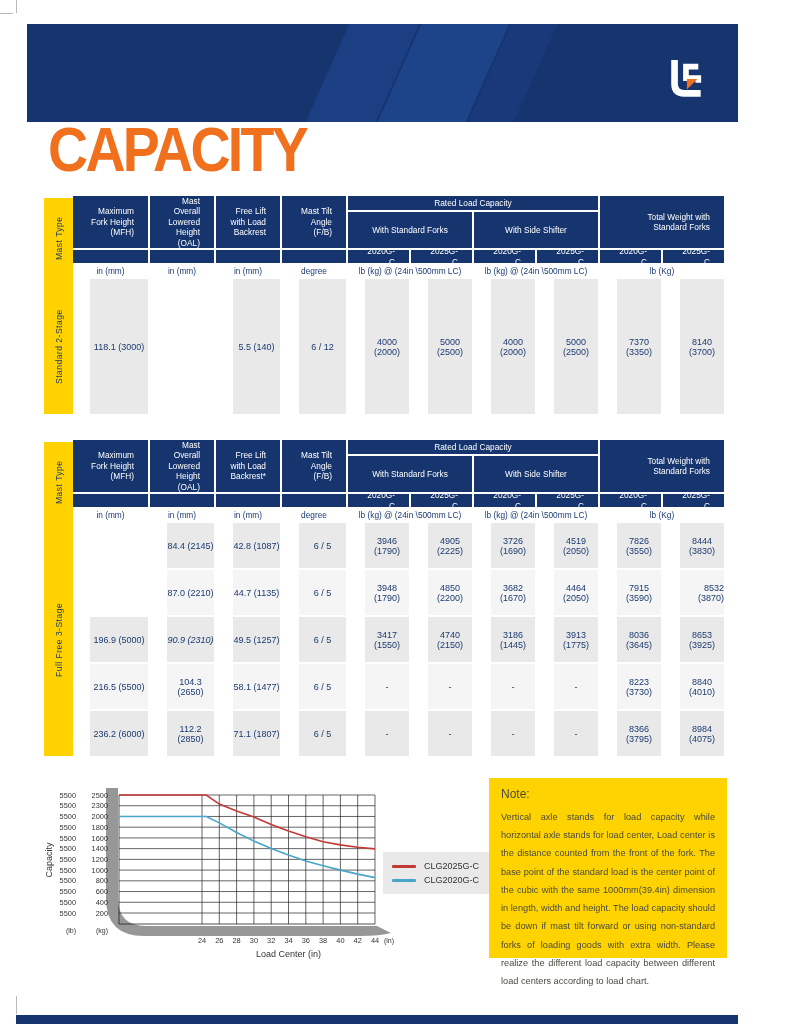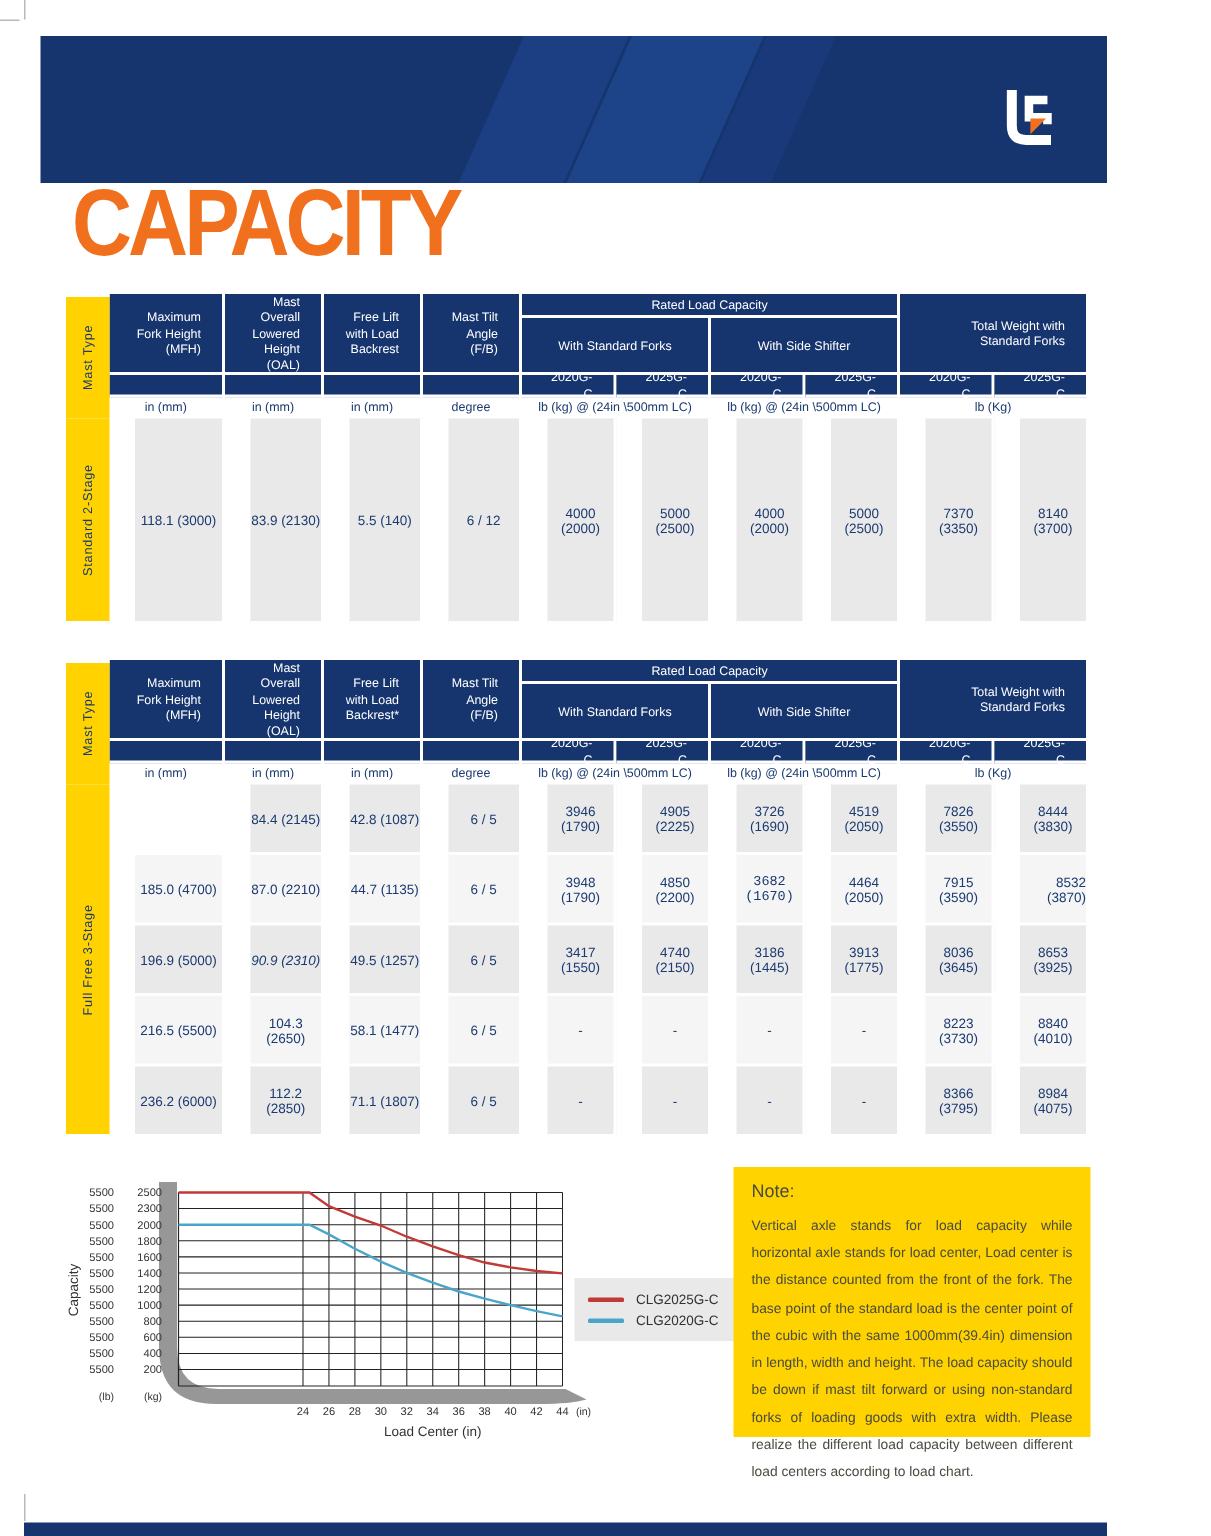--- a/index.html
+++ b/index.html
@@ -106,21 +106,20 @@
     <div class="hcell" style="grid-column:11;grid-row:3;">2025G-C</div>
     <div class="ucell" style="grid-column:2;grid-row:4;">in (mm)</div>
     <div class="ucell" style="grid-column:3;grid-row:4;">in (mm)</div>
     <div class="ucell" style="grid-column:4;grid-row:4;">in (mm)</div>
     <div class="ucell" style="grid-column:5;grid-row:4;">degree</div>
     <div class="ucell" style="grid-column:6/8;grid-row:4;">lb (kg) @ (24in \500mm LC)</div>
     <div class="ucell" style="grid-column:8/10;grid-row:4;">lb (kg) @ (24in \500mm LC)</div>
     <div class="ucell" style="grid-column:10/12;grid-row:4;">lb (Kg)</div>
     <div class="vlab vlab-d">Standard  2-Stage</div>
   <div class="dcell" style="grid-area: 5 / 2;">118.1 (3000)</div>
-      <div class="dcell" style="grid-area: 5 / 3;">83.9 (2130)</div>
       <div class="dcell" style="grid-area: 5 / 4;">5.5 (140)</div>
       <div class="dcell" style="grid-area: 5 / 5;">6 / 12</div>
       <div class="dcell" style="grid-area: 5 / 6;">4000 (2000)</div>
       <div class="dcell" style="grid-area: 5 / 7;">5000 (2500)</div>
       <div class="dcell" style="grid-area: 5 / 8;">4000 (2000)</div>
       <div class="dcell" style="grid-area: 5 / 9;">5000 (2500)</div>
       <div class="dcell" style="grid-area: 5 / 10;">7370 (3350)</div>
       <div class="dcell" style="grid-area: 5 / 11;">8140 (3700)</div>
     </div>
 
@@ -154,27 +153,26 @@
     <div class="vlab vlab-d">Full  Free 3-Stage</div>
       <div class="dcell" style="grid-area: 5 / 3;">84.4 (2145)</div>
       <div class="dcell" style="grid-area: 5 / 4;">42.8 (1087)</div>
       <div class="dcell" style="grid-area: 5 / 5;">6 / 5</div>
       <div class="dcell" style="grid-area: 5 / 6;">3946 (1790)</div>
       <div class="dcell" style="grid-area: 5 / 7;">4905 (2225)</div>
       <div class="dcell" style="grid-area: 5 / 8;">3726 (1690)</div>
       <div class="dcell" style="grid-area: 5 / 9;">4519 (2050)</div>
       <div class="dcell" style="grid-area: 5 / 10;">7826 (3550)</div>
       <div class="dcell" style="grid-area: 5 / 11;">8444 (3830)</div>
-      <div class="dcell alt" style="grid-area: 6 / 2;">185.0 (4700)</div>
       <div class="dcell alt" style="grid-area: 6 / 3;">87.0 (2210)</div>
       <div class="dcell alt" style="grid-area: 6 / 4;">44.7 (1135)</div>
       <div class="dcell alt" style="grid-area: 6 / 5;">6 / 5</div>
       <div class="dcell alt" style="grid-area: 6 / 6;">3948 (1790)</div>
       <div class="dcell alt" style="grid-area: 6 / 7;">4850 (2200)</div>
-      <div class="dcell alt" style="grid-area: 6 / 8; font-family: Liberation Mono, monospace;">3682 (1670)</div>
+      <div class="dcell alt" style="grid-area: 6 / 8;">3682 (1670)</div>
       <div class="dcell alt" style="grid-area: 6 / 9;">4464 (2050)</div>
       <div class="dcell alt" style="grid-area: 6 / 10;">7915 (3590)</div>
       <div class="dcell alt" style="grid-area: 6 / 11; text-align: right;">8532 (3870)</div>
       <div class="dcell" style="grid-area: 7 / 2;">196.9 (5000)</div>
       <div class="dcell" style="grid-area: 7 / 3; font-style: italic;">90.9 (2310)</div>
       <div class="dcell" style="grid-area: 7 / 4;">49.5 (1257)</div>
       <div class="dcell" style="grid-area: 7 / 5;">6 / 5</div>
       <div class="dcell" style="grid-area: 7 / 6;">3417 (1550)</div>
       <div class="dcell" style="grid-area: 7 / 7;">4740 (2150)</div>
       <div class="dcell" style="grid-area: 7 / 8;">3186 (1445)</div>

